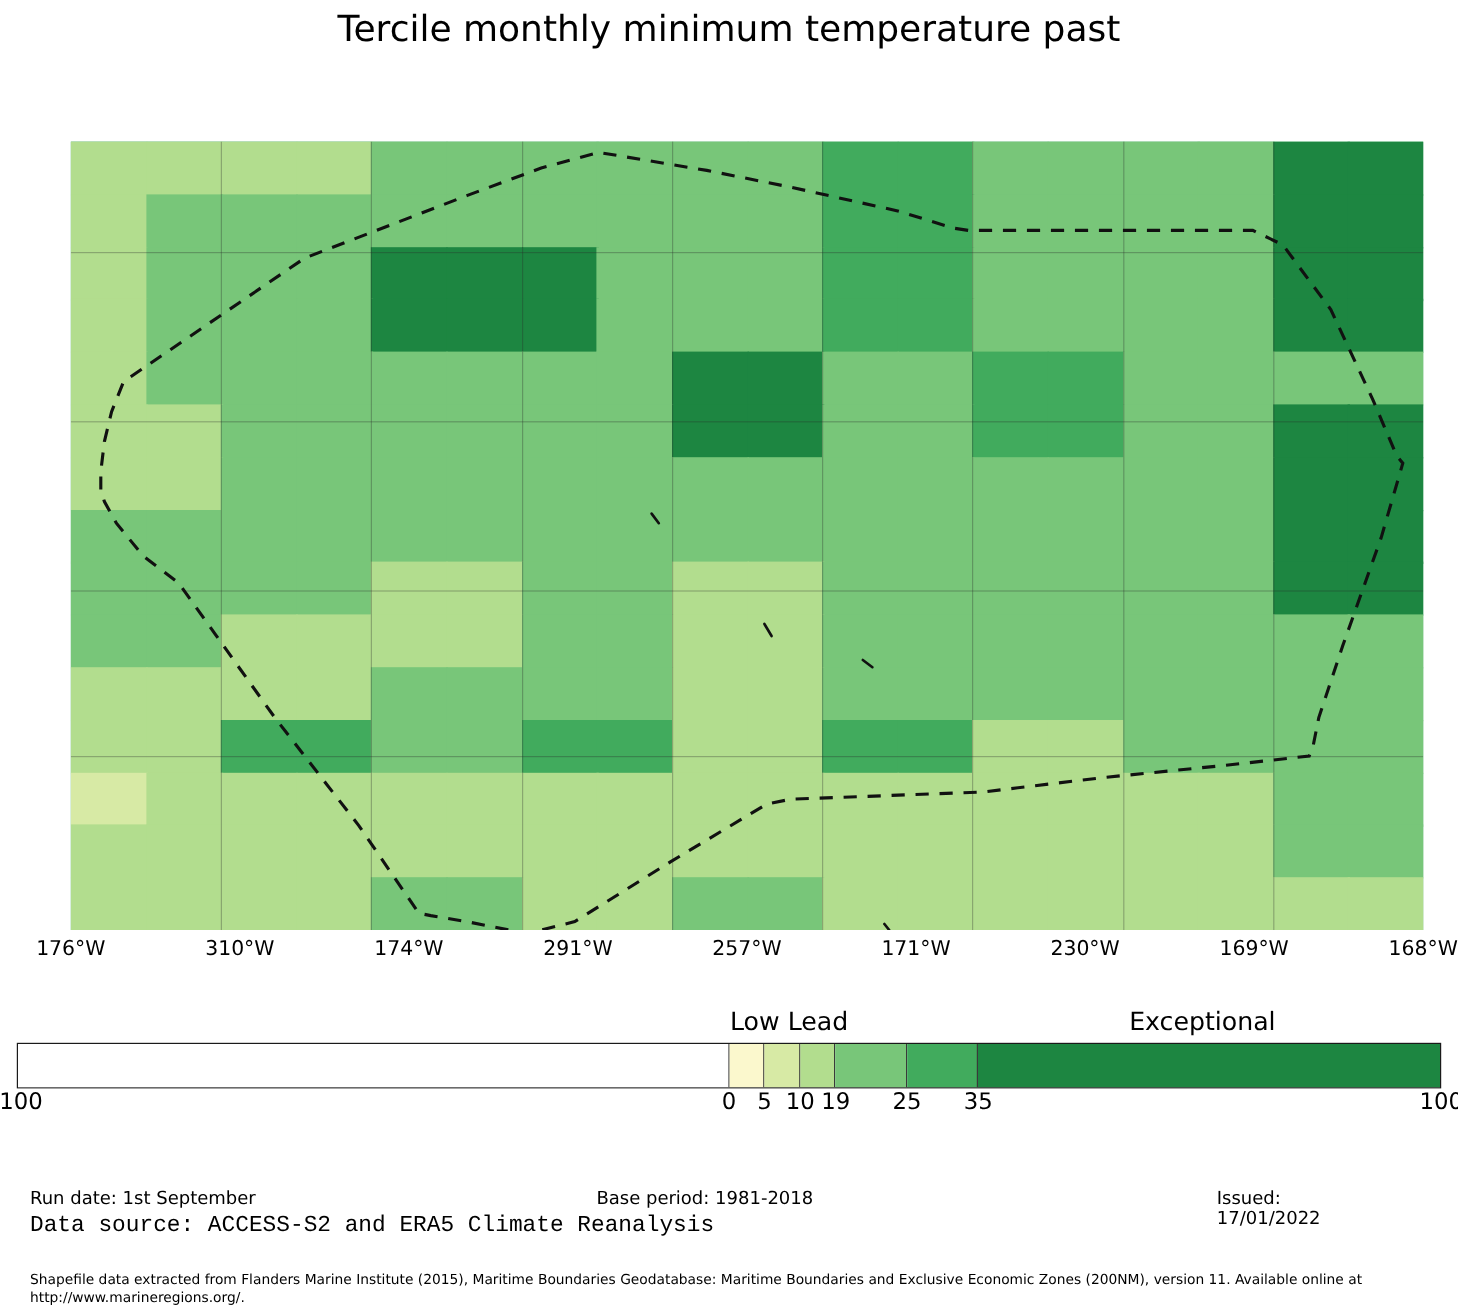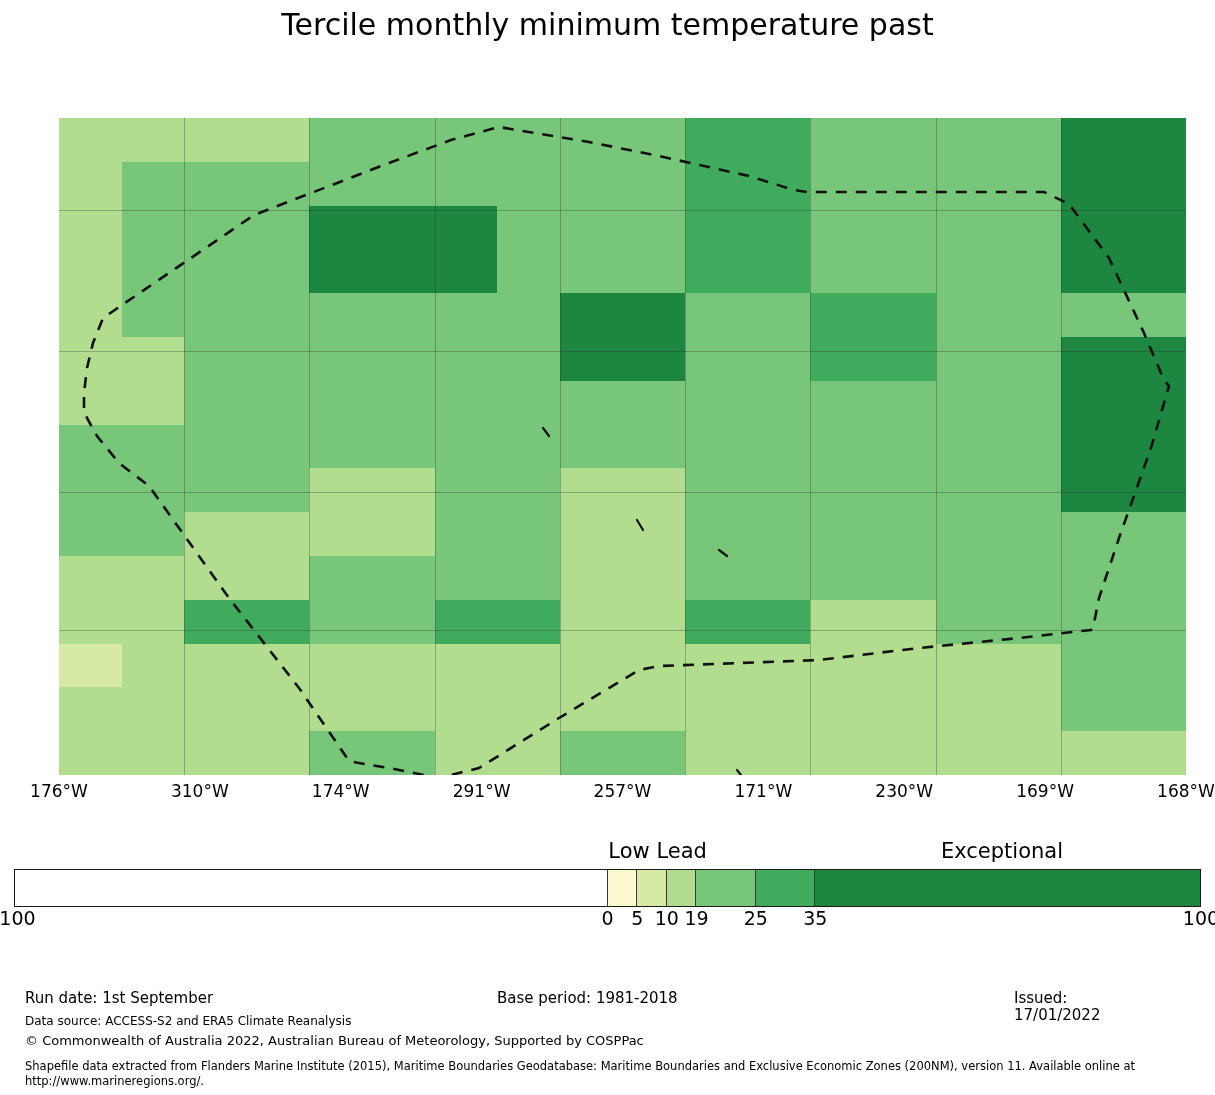--- a/index.html
+++ b/index.html
@@ -27,21 +27,21 @@
   #cbwrap span:last-child{border-right:none;}
   .cbtick{position:absolute;top:909px;width:120px;text-align:center;font-size:19px;line-height:19px;}
   .cbcat{position:absolute;top:841px;width:260px;text-align:center;font-size:21px;line-height:21px;}
   .cblabel{position:absolute;left:0;top:928px;width:1215px;text-align:center;font-size:21px;line-height:24px;}
 
   
   .f1{position:absolute;top:990px;font-size:15px;line-height:17px;}
   .f-run{left:25px;}
   .f-base{left:497px;}
   .f-issued{left:1014px;}
-  .f-ds{position:absolute;left:25px;top:1013px;font-size:12px;line-height:17px;}
+  .f-ds{position:absolute;left:25px;top:1013px;font-size:19px;line-height:17px;font-family:Liberation Mono, monospace;}
   .f-cc{position:absolute;left:25px;top:1033px;font-size:13px;line-height:15px;}
   .f-shp{position:absolute;left:25px;top:1059px;width:1175px;font-size:11.5px;line-height:15px;}
 </style>
 </head>
 <body>
 
 <div id="root">
 
   <div class="title">
     <div>Tercile monthly minimum temperature past</div>
@@ -392,16 +392,15 @@
       <div class="cbtick" style="left:636.525px">19</div>
       <div class="cbtick" style="left:695.875px">25</div>
       <div class="cbtick" style="left:755.225px">35</div>
       <div class="cbtick" style="left:1141px">100</div>
     </div>
 
   <div class="f1 f-run">Run date: 1st September</div>
   <div class="f1 f-base">Base period: 1981-2018</div>
   <div class="f1 f-issued">Issued: 17/01/2022</div>
   <div class="f-ds">Data source: ACCESS-S2 and ERA5 Climate Reanalysis</div>
-  <div class="f-cc">© Commonwealth of Australia 2022, Australian Bureau of Meteorology, Supported by COSPPac</div>
   <div class="f-shp">Shapefile data extracted from Flanders Marine Institute (2015), Maritime Boundaries Geodatabase: Maritime Boundaries and Exclusive Economic Zones (200NM), version 11. Available online at http://www.marineregions.org/.</div>
 
 </div>
 
 </body></html>

